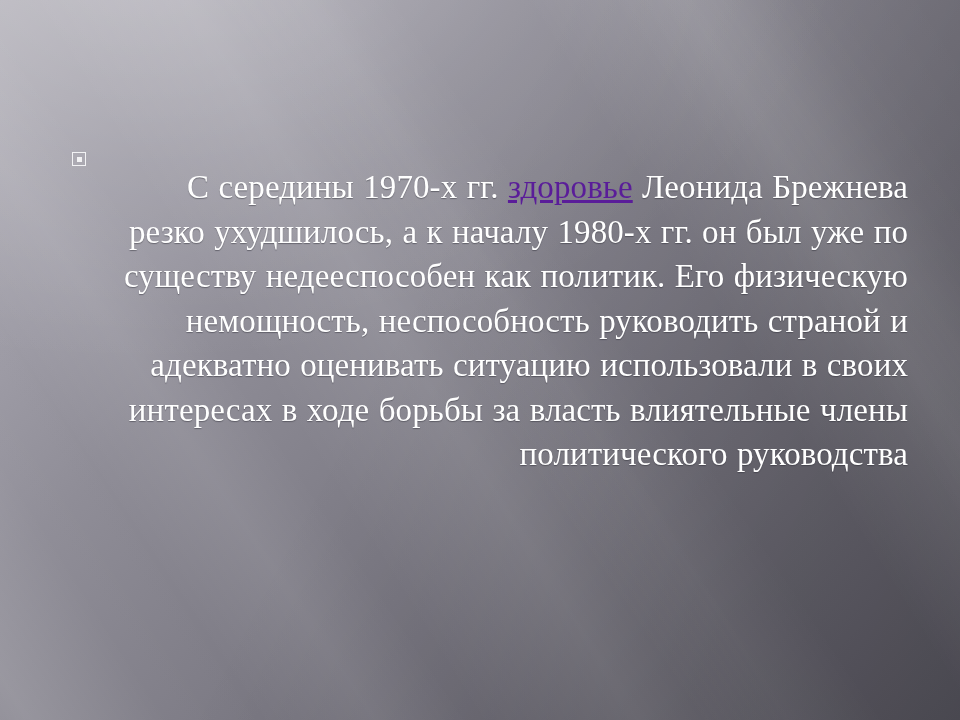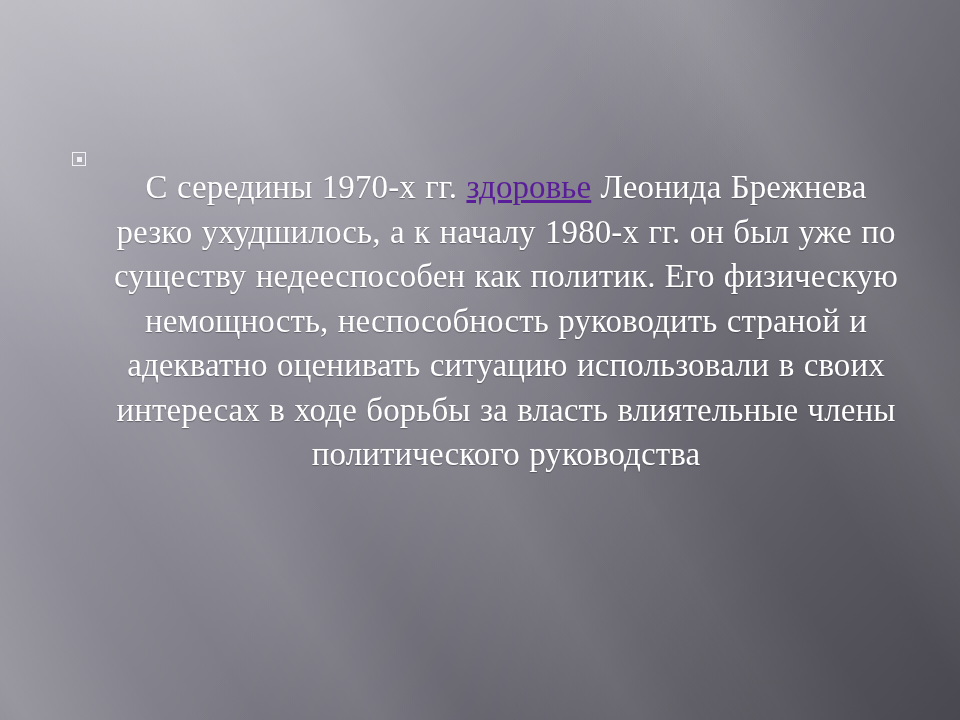--- a/index.html
+++ b/index.html
@@ -136,21 +136,21 @@
     background: #f2f2f4;
   }
 
   .para {
     flex: 1 1 auto;
     color: #ffffff;
     font-family: "Liberation Serif", "DejaVu Serif", serif;
     font-size: 33px;
     line-height: 44.5px;
     letter-spacing: 0.1px;
-    text-align: center;
+    text-align: right;
     text-shadow: 0 1px 1px rgba(40,40,48,0.45);
     word-spacing: 1px;
   }
 
   .link {
     color: #5a1d99;
     text-decoration: underline;
     text-underline-offset: 2px;
     text-shadow: none;
     cursor: pointer;

